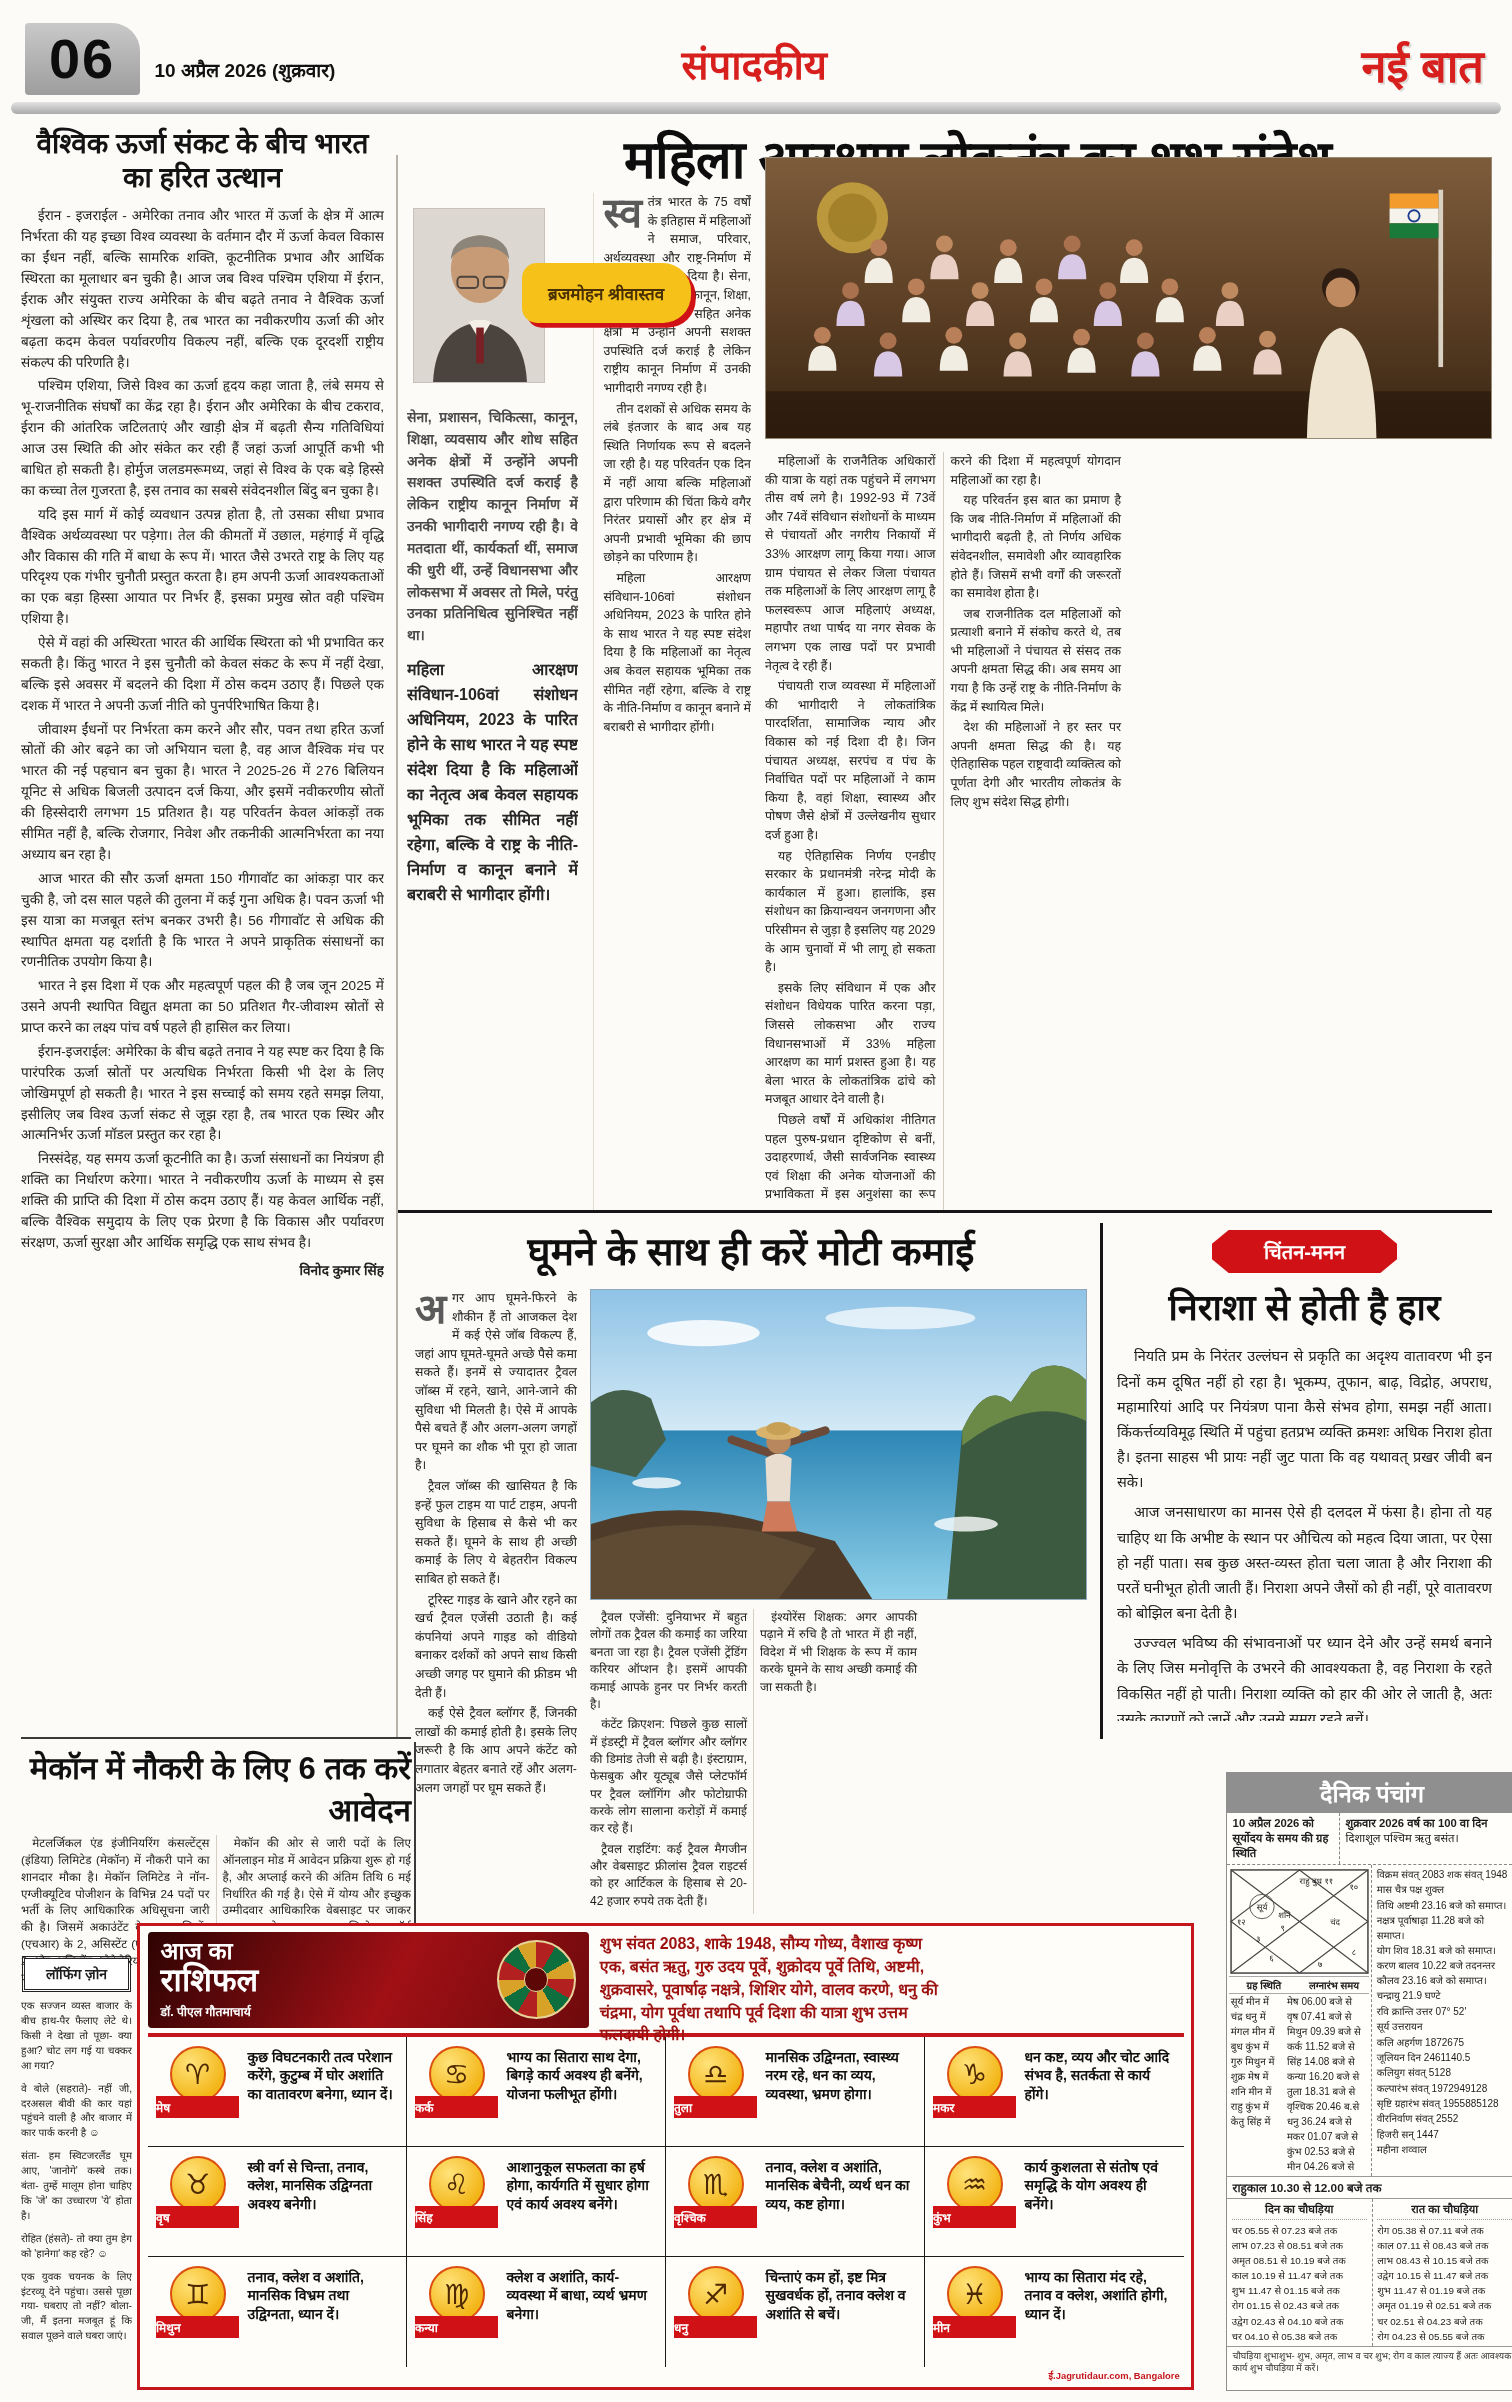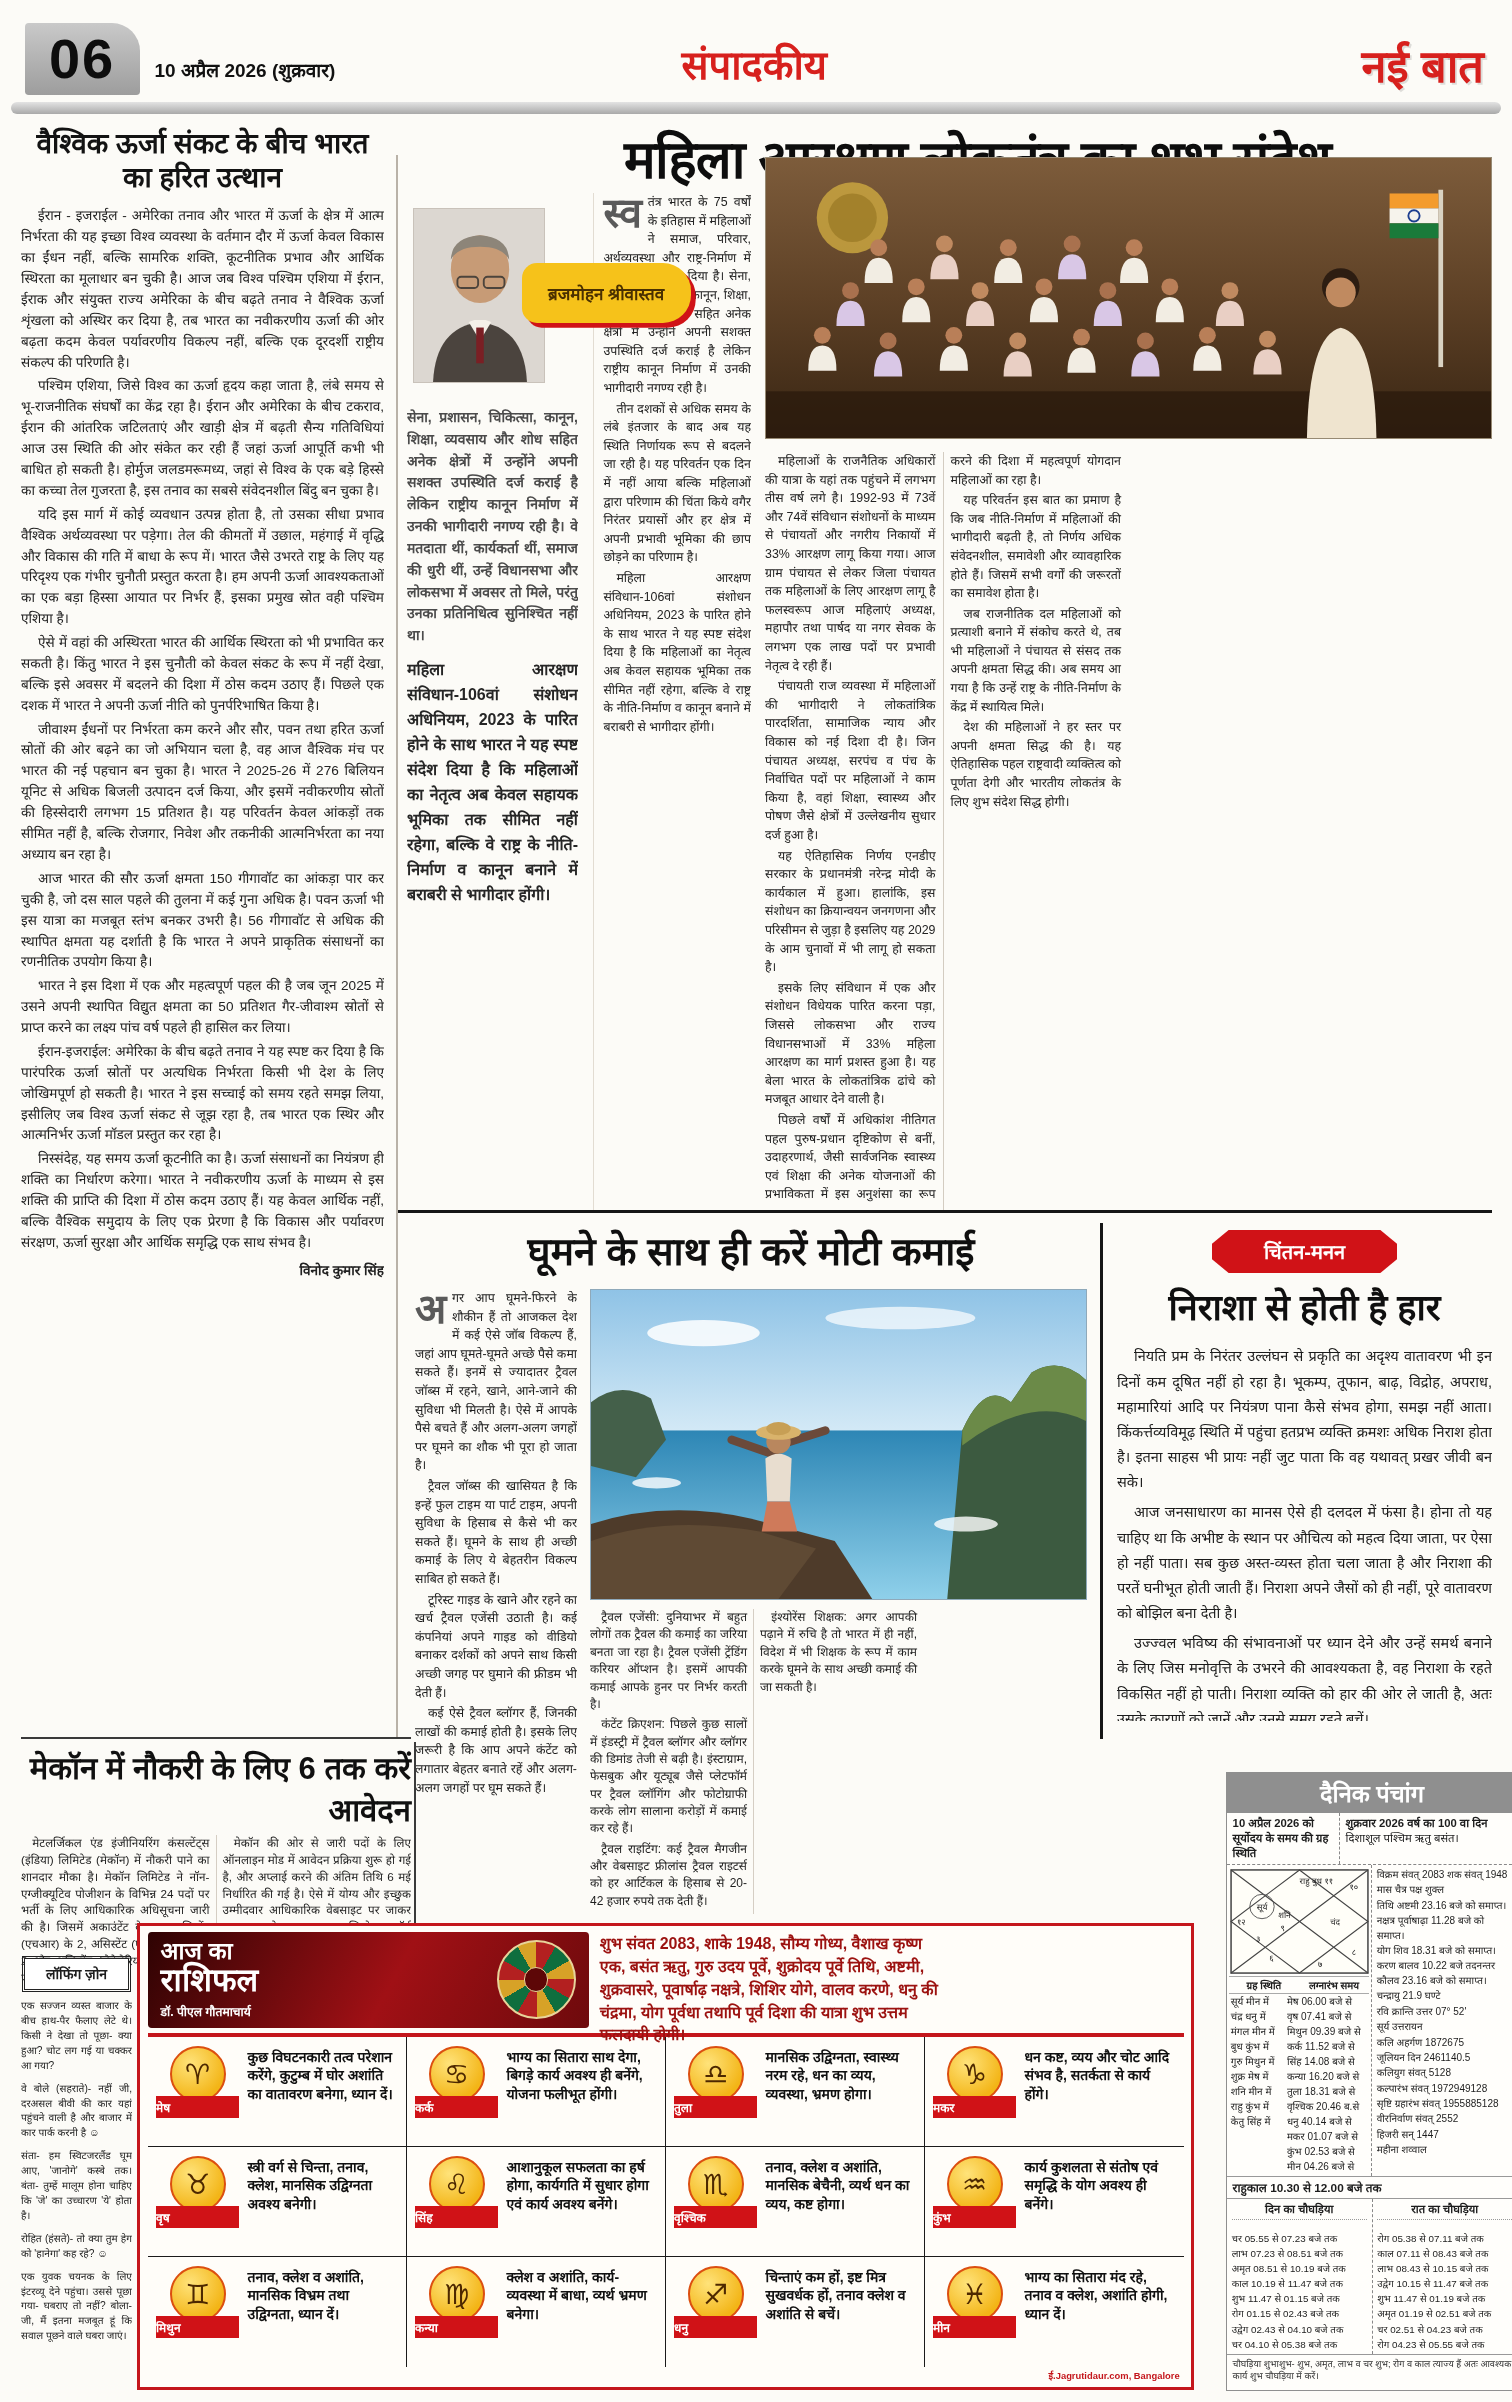--- a/index.html
+++ b/index.html
@@ -142,21 +142,21 @@
   .pb-right div{margin-bottom:0.9px}
   .throw{display:flex;font-weight:800;font-size:10px;border-top:0.9px solid #aaa;border-bottom:0.9px solid #aaa;margin-top:1.9px}
   .throw span{flex:1;text-align:center;padding:0.9px 0}
   .prow{display:flex;font-size:10px;line-height:1.5}
   .prow .pg{width:58px;padding-left:1.9px}
   .prow .pla{flex:1}
   .rahukal{font-size:11.8px;font-weight:800;padding:2.8px 5.6px;border-bottom:0.9px solid #999}
   .chg{display:flex;font-size:9.8px}
   .chg-col{flex:1;padding:1.9px 4.7px}
   .chg-col:first-child{border-right:0.9px dashed #888}
-  .chg-title{font-weight:800;font-size:11.3px;text-align:center;border-bottom:0.9px dotted #999;margin-bottom:11px}
+  .chg-title{font-weight:800;font-size:11.3px;text-align:center;border-bottom:0.9px dotted #999;margin-bottom:3px}
   .chg-col div{line-height:1.55}
   .pnote{font-size:9.2px;padding:2.8px 5.6px;color:#333;border-top:0.9px solid #999;line-height:1.32}
   .kundali{display:block;margin:1.9px auto 0}
 </style>
 </head>
 <body>
 
 <div class="np">
 
   <header class="hdr">
@@ -528,21 +528,21 @@
           <div class="prow">
               <span class="pg">शनि मीन में</span>
               <span class="pla">तुला 18.31 बजे से</span>
             </div>
           <div class="prow">
               <span class="pg">राहु कुंभ में</span>
               <span class="pla">वृश्चिक 20.46 ब.से</span>
             </div>
           <div class="prow">
               <span class="pg">केतु सिंह में</span>
-              <span class="pla">धनु 40.14 बजे से</span>
+              <span class="pla">धनु 36.24 बजे से</span>
             </div>
           <div class="prow">
               <span class="pg"></span>
               <span class="pla">मकर 01.07 बजे से</span>
             </div>
           <div class="prow">
               <span class="pg"></span>
               <span class="pla">कुंभ 02.53 बजे से</span>
             </div>
           <div class="prow">

